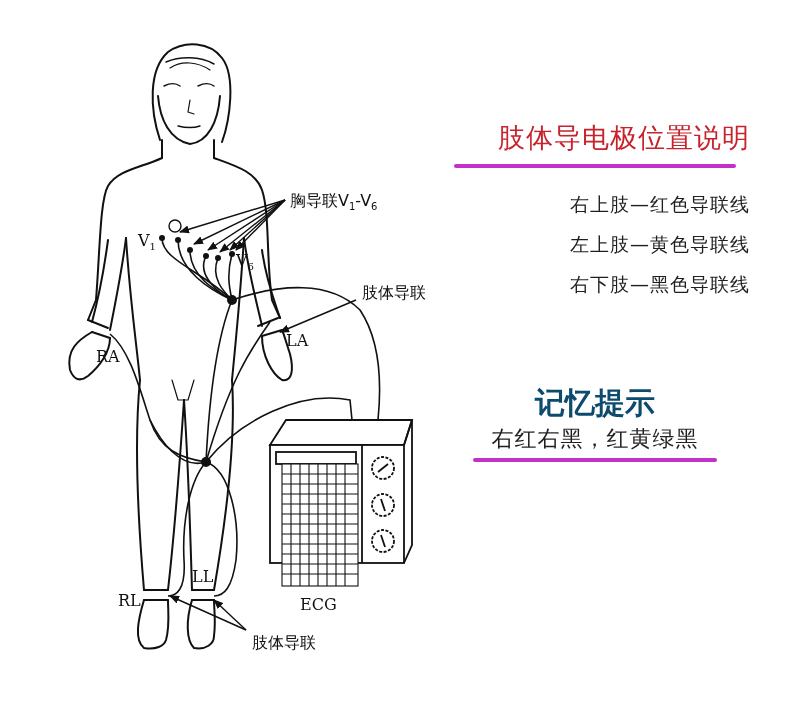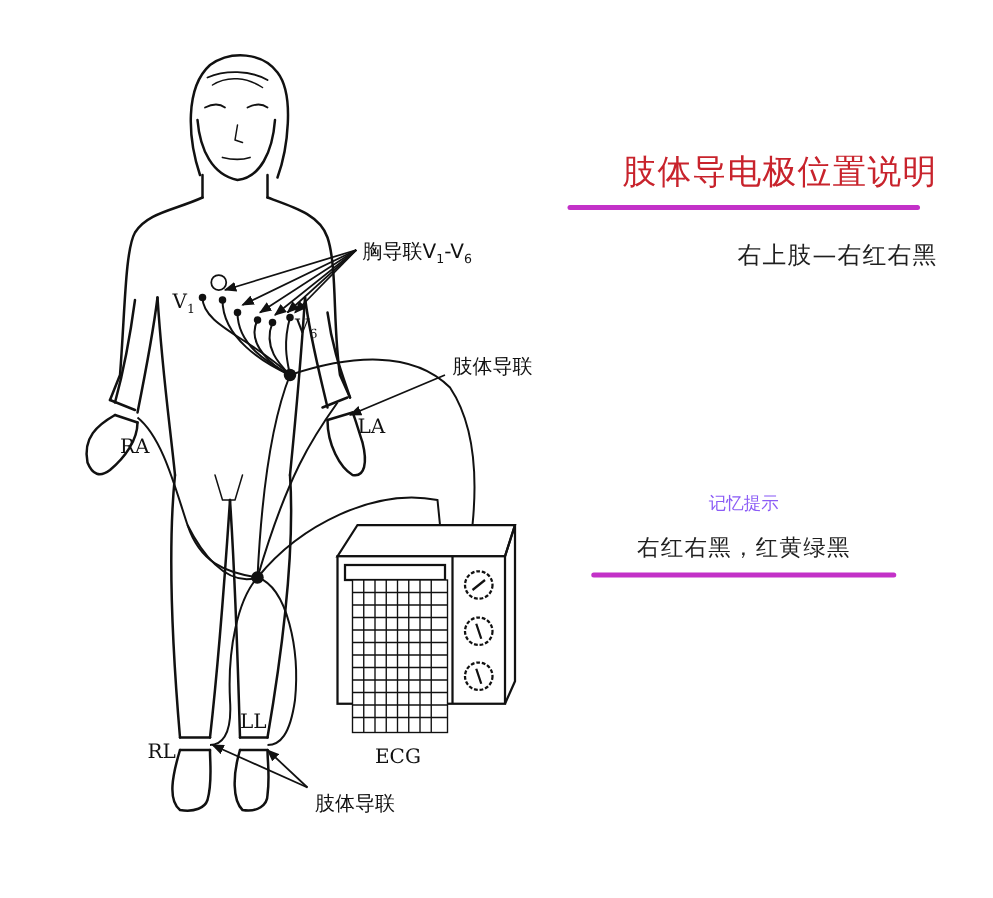--- a/index.html
+++ b/index.html
@@ -7,22 +7,22 @@
            font-family: "DejaVu Sans", sans-serif; color: #222; }
     #figure { position: absolute; left: 0; top: 0; width: 794px; height: 616px; text-align: right; }
     svg text { font-family: "DejaVu Serif", serif; }
     .cn { font-family: "DejaVu Sans", sans-serif; }
     .legend { position: absolute; left: 440px; top: 118px; width: 310px; text-align: right; }
     .legend-title { color: #c8232c; font-size: 27px; letter-spacing: 1px; line-height: 40px; }
     .title-rule { height: 4px; background: #c331c8; margin: 6px 14px 0 14px; border-radius: 2px; }
     .mapping-list { margin-top: 16px; }
     .mapping-item { font-size: 19px; color: #1f1f1f; line-height: 40px; letter-spacing: 1px; }
     .mnemonic { position: absolute; left: 440px; top: 384px; width: 310px; text-align: center; }
-    .mnemonic-title { font-size: 14px; line-height: 38px; color: #8b5cf6; }
-    .mnemonic-text { font-size: 18px; line-height: 34px; color: #1f1f1f; letter-spacing: 1px; display: inline-block; }
+    .mnemonic-title { font-size: 30px; line-height: 38px; color: #0c4a6e; font-weight: bold; }
+    .mnemonic-text { font-size: 22px; line-height: 34px; color: #1f1f1f; letter-spacing: 1px; display: inline-block; }
     .mnemonic-rule { height: 4px; background: #c331c8; margin: 2px 33px 0 33px; border-radius: 2px; }
   </style>
 </head>
 <body>
 
 <div id="figure">
   <svg width="794" height="718" viewBox="0 0 794 718" xmlns="http://www.w3.org/2000/svg">
     <defs>
       <marker id="arrow" markerWidth="10" markerHeight="8" refX="9" refY="4" orient="auto" markerUnits="userSpaceOnUse">
         <path d="M0,0 L10,4 L0,8 Z" fill="#111"></path>
@@ -172,21 +172,23 @@
       <text x="300" y="610">ECG</text>
       <text x="252" y="648" class="cn" font-size="16">肢体导联</text>
     </g>
   </svg>
 </div>
 
 <div class="legend">
   <div class="legend-title">肢体导电极位置说明</div>
   <div class="title-rule"></div>
   <div class="mapping-list">
-    <div class="mapping-item">右上肢—右红右黑</div>
+    <div class="mapping-item">右上肢—红色导联线</div>
+    <div class="mapping-item">左上肢—黄色导联线</div>
+    <div class="mapping-item">右下肢—黑色导联线</div>
   </div>
 </div>
 
 <div class="mnemonic">
   <div class="mnemonic-title">记忆提示</div>
   <div class="mnemonic-text">右红右黑，红黄绿黑</div>
   <div class="mnemonic-rule"></div>
 </div>
 
 </body></html>

